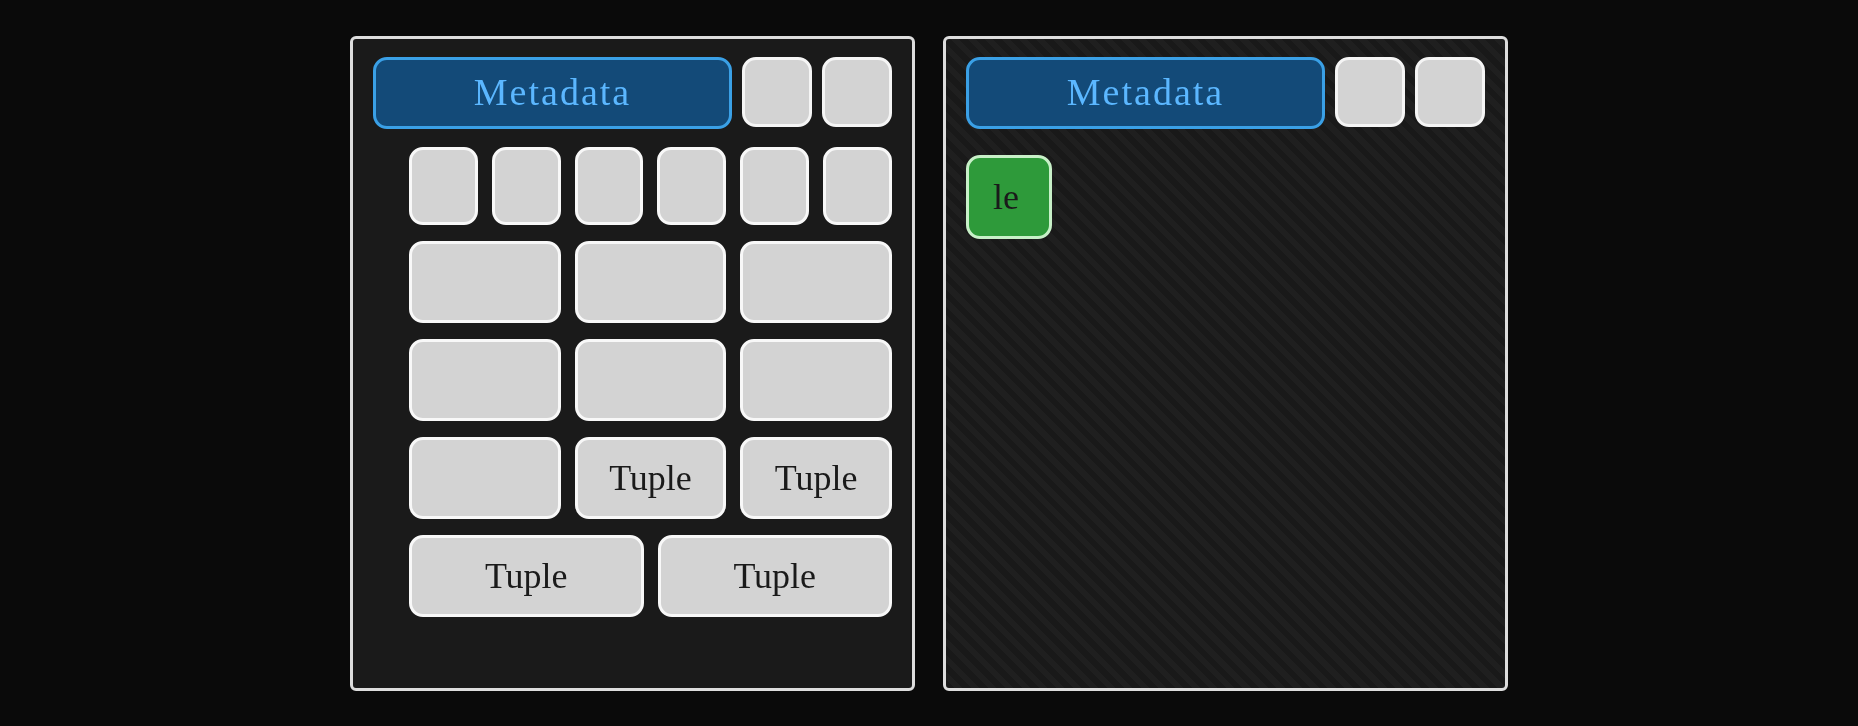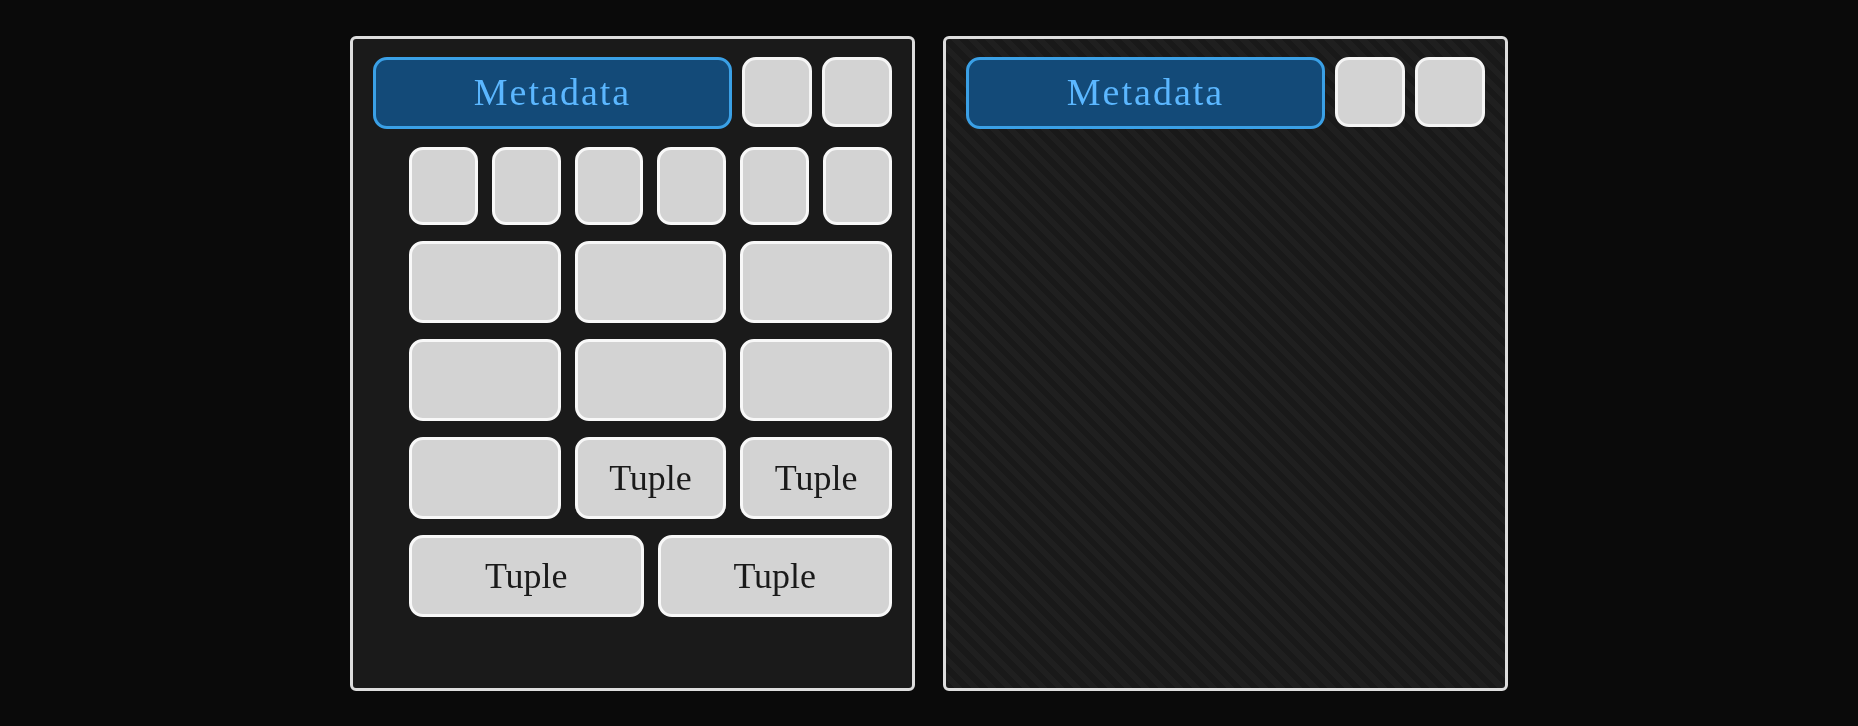--- a/index.html
+++ b/index.html
@@ -108,15 +108,18 @@
       <div class="cell">Tuple</div>
     </div>
   </div>
 
   <div class="page hatched">
     <div class="header-row">
       <div class="metadata">Metadata</div>
       <div class="hdr-block"></div>
       <div class="hdr-block"></div>
     </div>
+    <div>
+      <span class="frag">le</span>
+    </div>
   </div>
 
 </div>
 
 </body></html>

